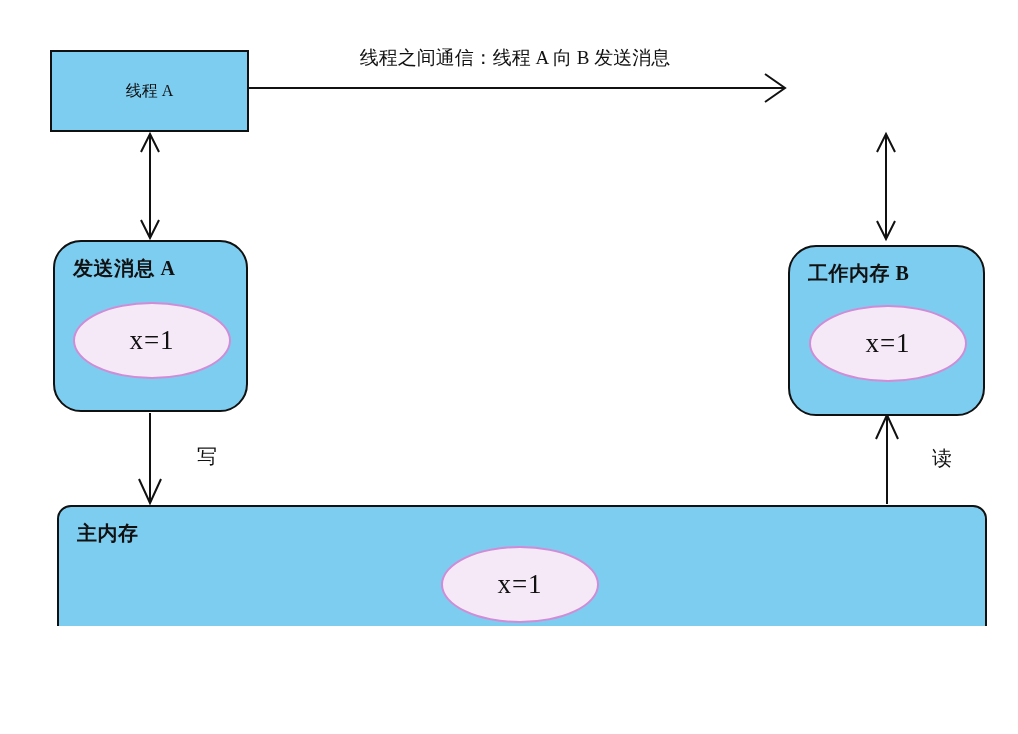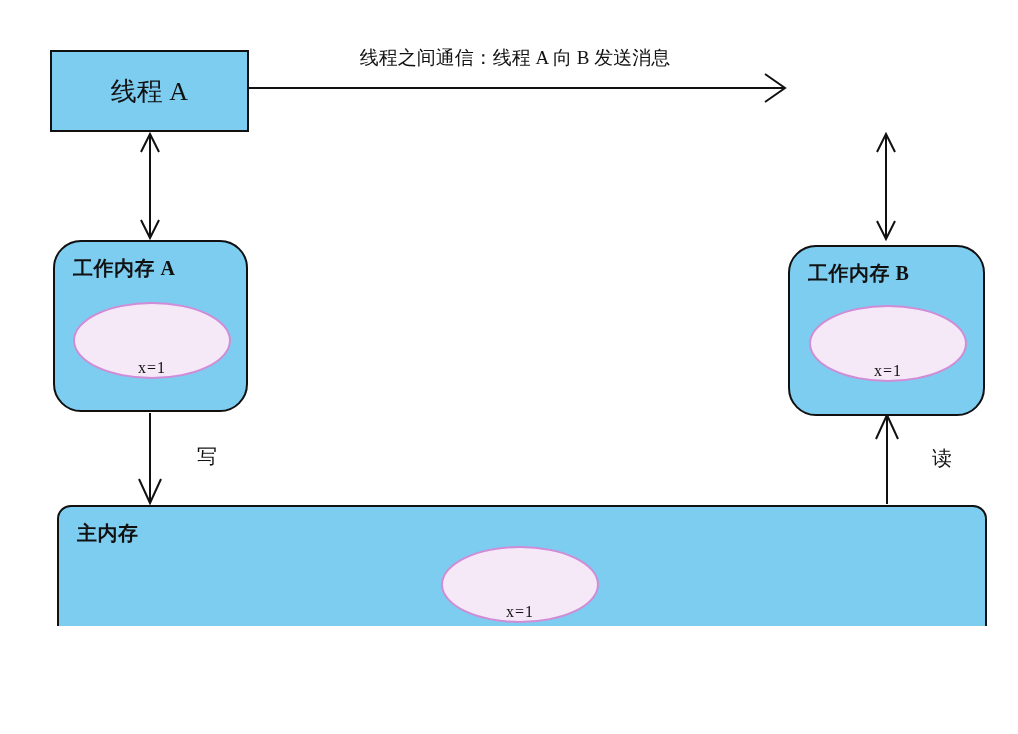--- a/index.html
+++ b/index.html
@@ -31,21 +31,21 @@
     position: absolute;
     box-sizing: border-box;
     background: var(--box-fill, #7dcdf0);
     border: 2px solid var(--box-border, #111111);
     z-index: 2;
   }
   .thread-box {
     display: flex;
     align-items: center;
     justify-content: center;
-    font-size: 26px;
+    font-size: 16px;
   }
   .memory-box {
     border-radius: 28px;
   }
   .memory-title {
     position: absolute;
     top: 13px;
     left: 18px;
     font-weight: bold;
     font-size: 20px;
@@ -53,23 +53,23 @@
   }
   .value-ellipse {
     position: absolute;
     box-sizing: border-box;
     width: 158px;
     height: 77px;
     background: var(--ellipse-fill, #f5e8f7);
     border: 2px solid var(--ellipse-border, #d08cd6);
     border-radius: 50%;
     display: flex;
-    align-items: flex-end;
+    align-items: center;
     justify-content: center;
-    font-size: 16px;
+    font-size: 27px;
     letter-spacing: 1px;
   }
   .floating-label {
     position: absolute;
     z-index: 2;
     font-size: 19px;
     white-space: nowrap;
   }
   #comm-label {
     left: 329px;
@@ -127,21 +127,21 @@
   </svg>
 
   <div id="comm-label" class="floating-label">线程之间通信：线程 A 向 B 发送消息</div>
 
   <div id="thread-a" class="box thread-box">
     <span>线程 A</span>
   </div>
 
 
   <div id="wm-a" class="box memory-box">
-    <span class="memory-title">工作内存 A</span>
+    <span class="memory-title">发送消息 A</span>
     <div class="value-ellipse">
       <span>x=1</span>
     </div>
   </div>
 
   <div id="wm-b" class="box memory-box">
     <span class="memory-title">工作内存 B</span>
     <div class="value-ellipse">
       <span>x=1</span>
     </div>

